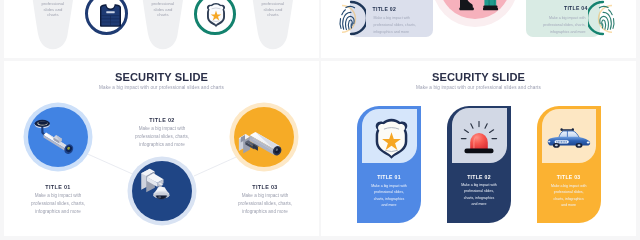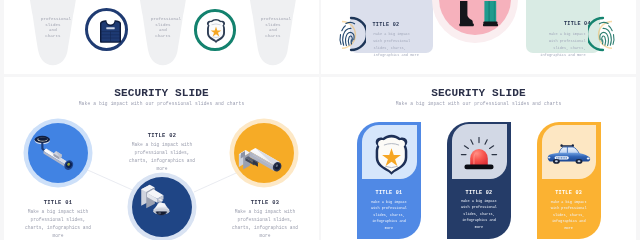--- a/index.html
+++ b/index.html
@@ -1,17 +1,17 @@
 <!DOCTYPE html>
 <html><head>
 <meta charset="utf-8">
 <style>
   html,body{margin:0;padding:0;}
   body{width:640px;height:240px;background:#f6f6f7;font-family:"Liberation Sans",sans-serif;overflow:hidden;}
-  .grid{position:absolute;left:0;top:16px;width:640px;height:172px;font-family:Liberation Mono, monospace;}
+  .grid{position:absolute;left:0;top:0;width:640px;height:172px;}
   .slide{position:absolute;background:#fff;overflow:hidden;}
   .s-tl{left:4px;top:-123px;width:315px;height:181px;}
   .s-tr{left:321px;top:-123px;width:315px;height:181px;}
   .s-bl{left:4px;top:61px;width:315px;height:175px;}
   .s-br{left:321px;top:61px;width:315px;height:175px;}
 
   .title{position:absolute;width:100%;text-align:center;font-weight:bold;color:#2b3049;
          font-size:11.1px;letter-spacing:0.1px;}
   .subtitle{position:absolute;width:100%;text-align:center;color:#9a9db0;font-size:4.6px;letter-spacing:0.15px;}
 

